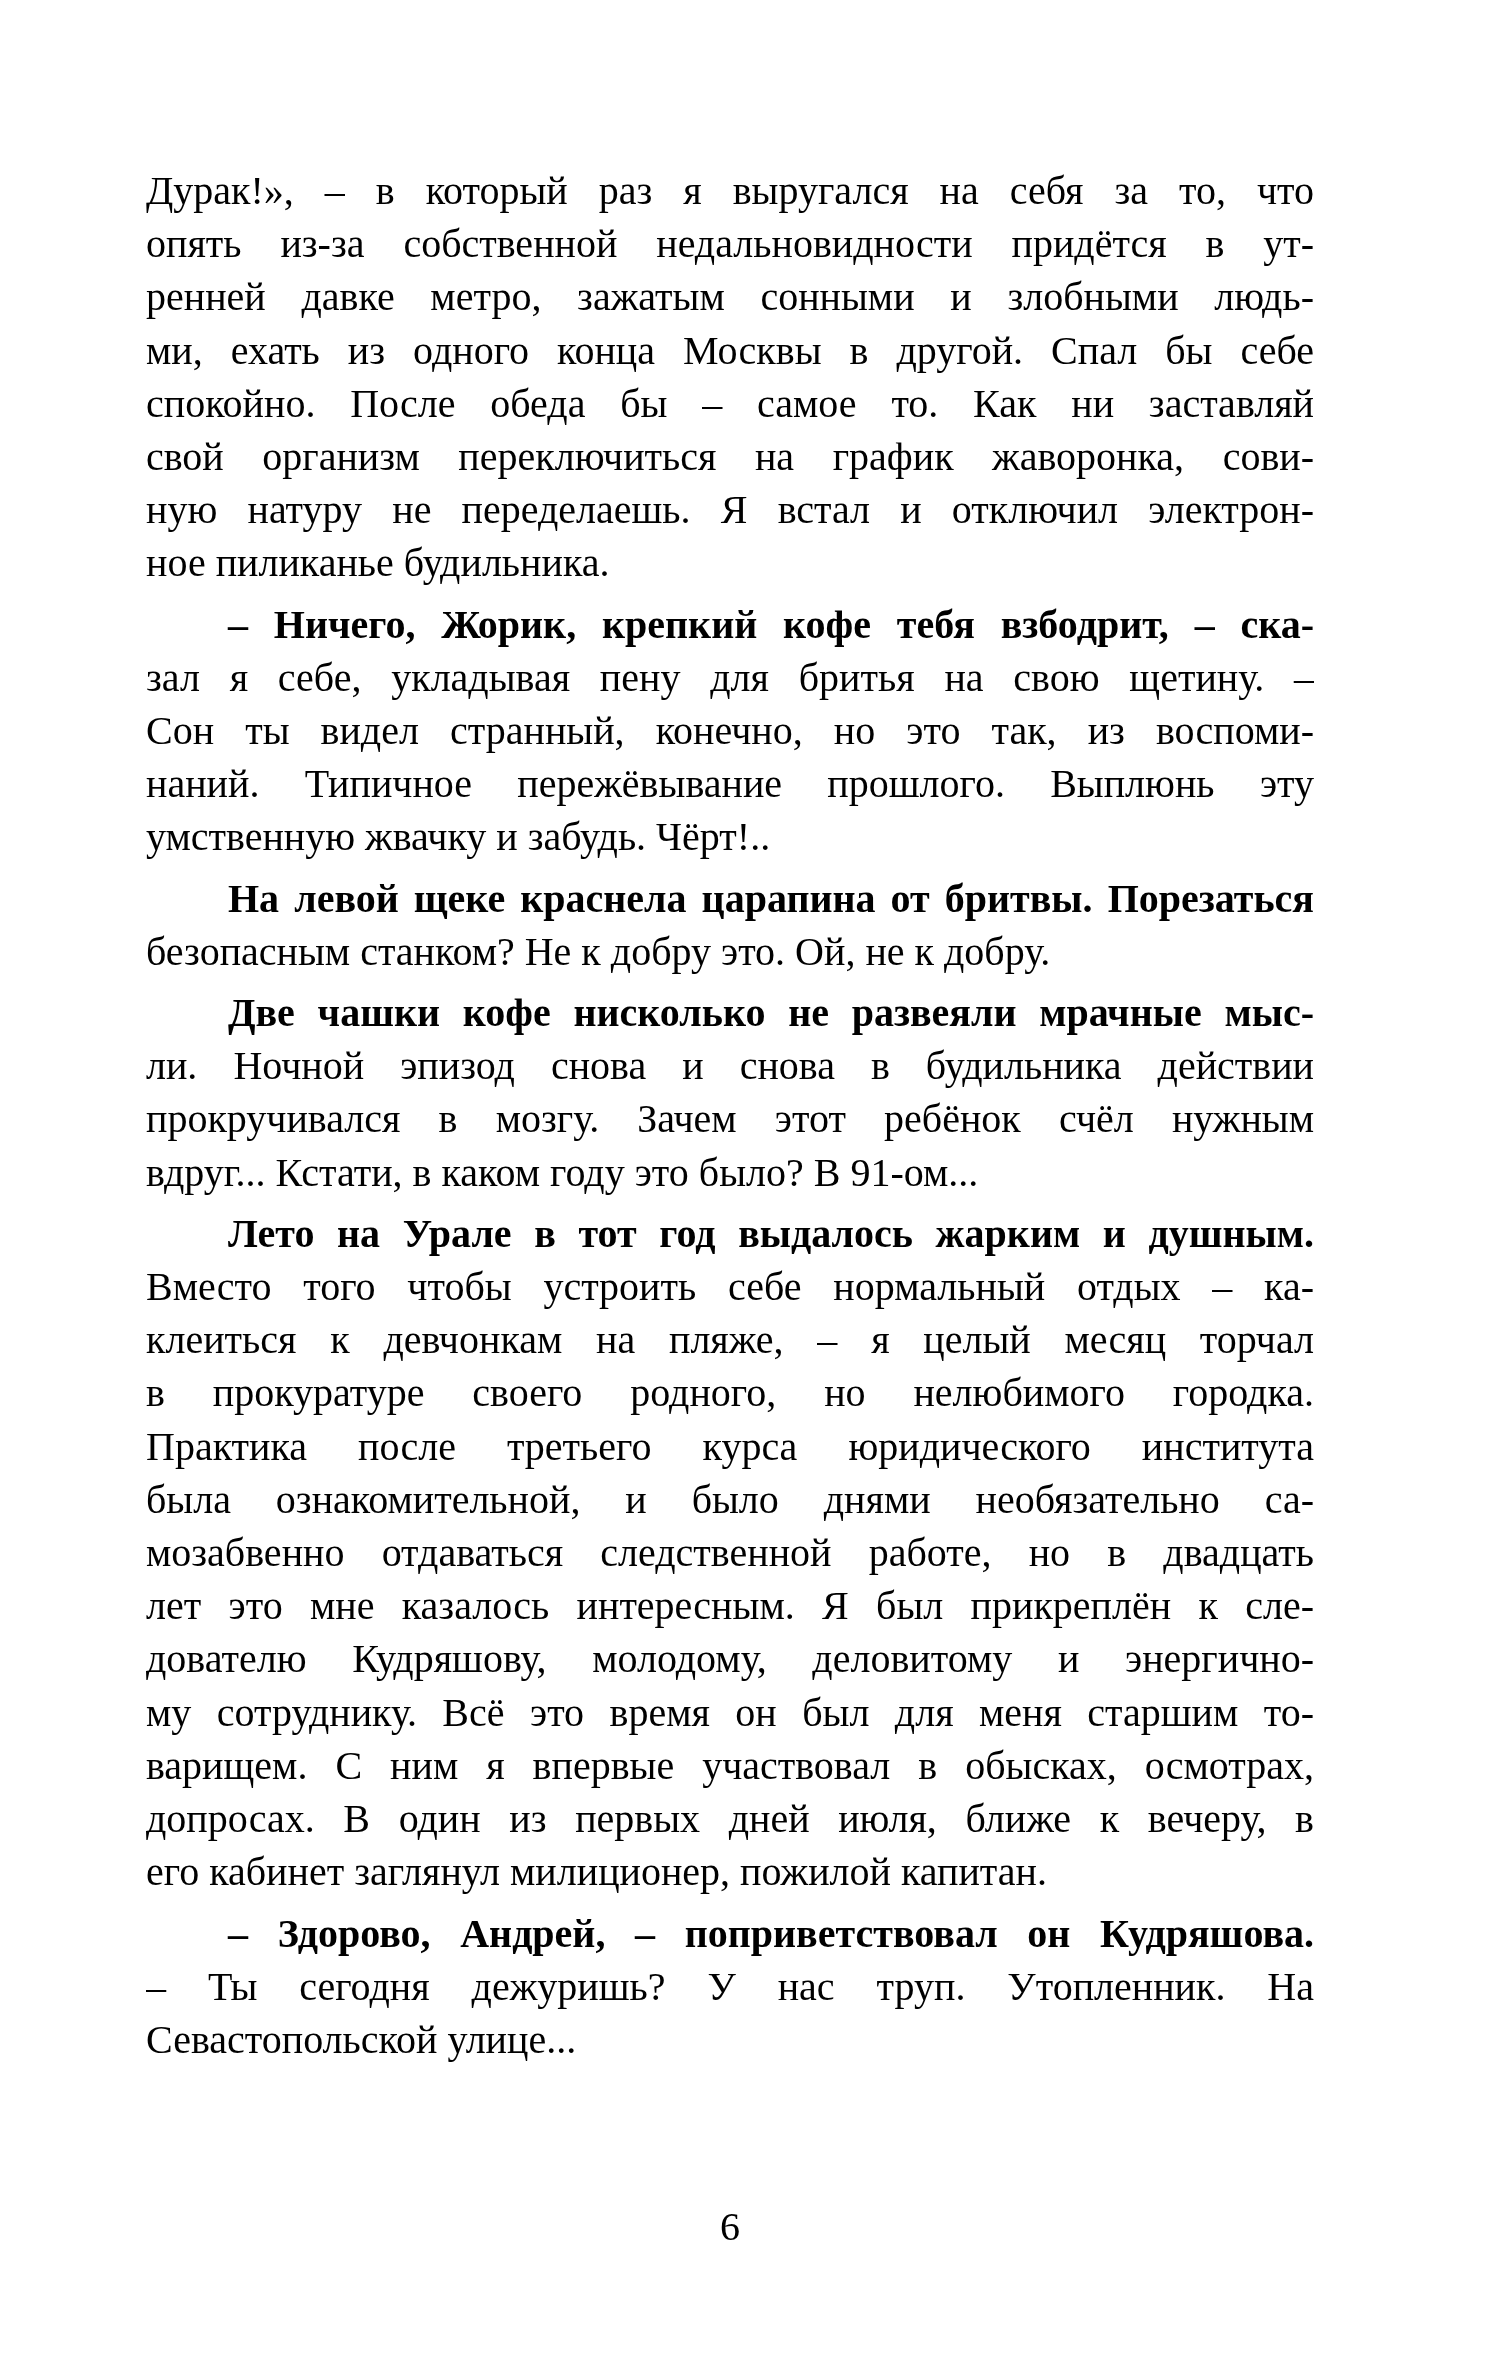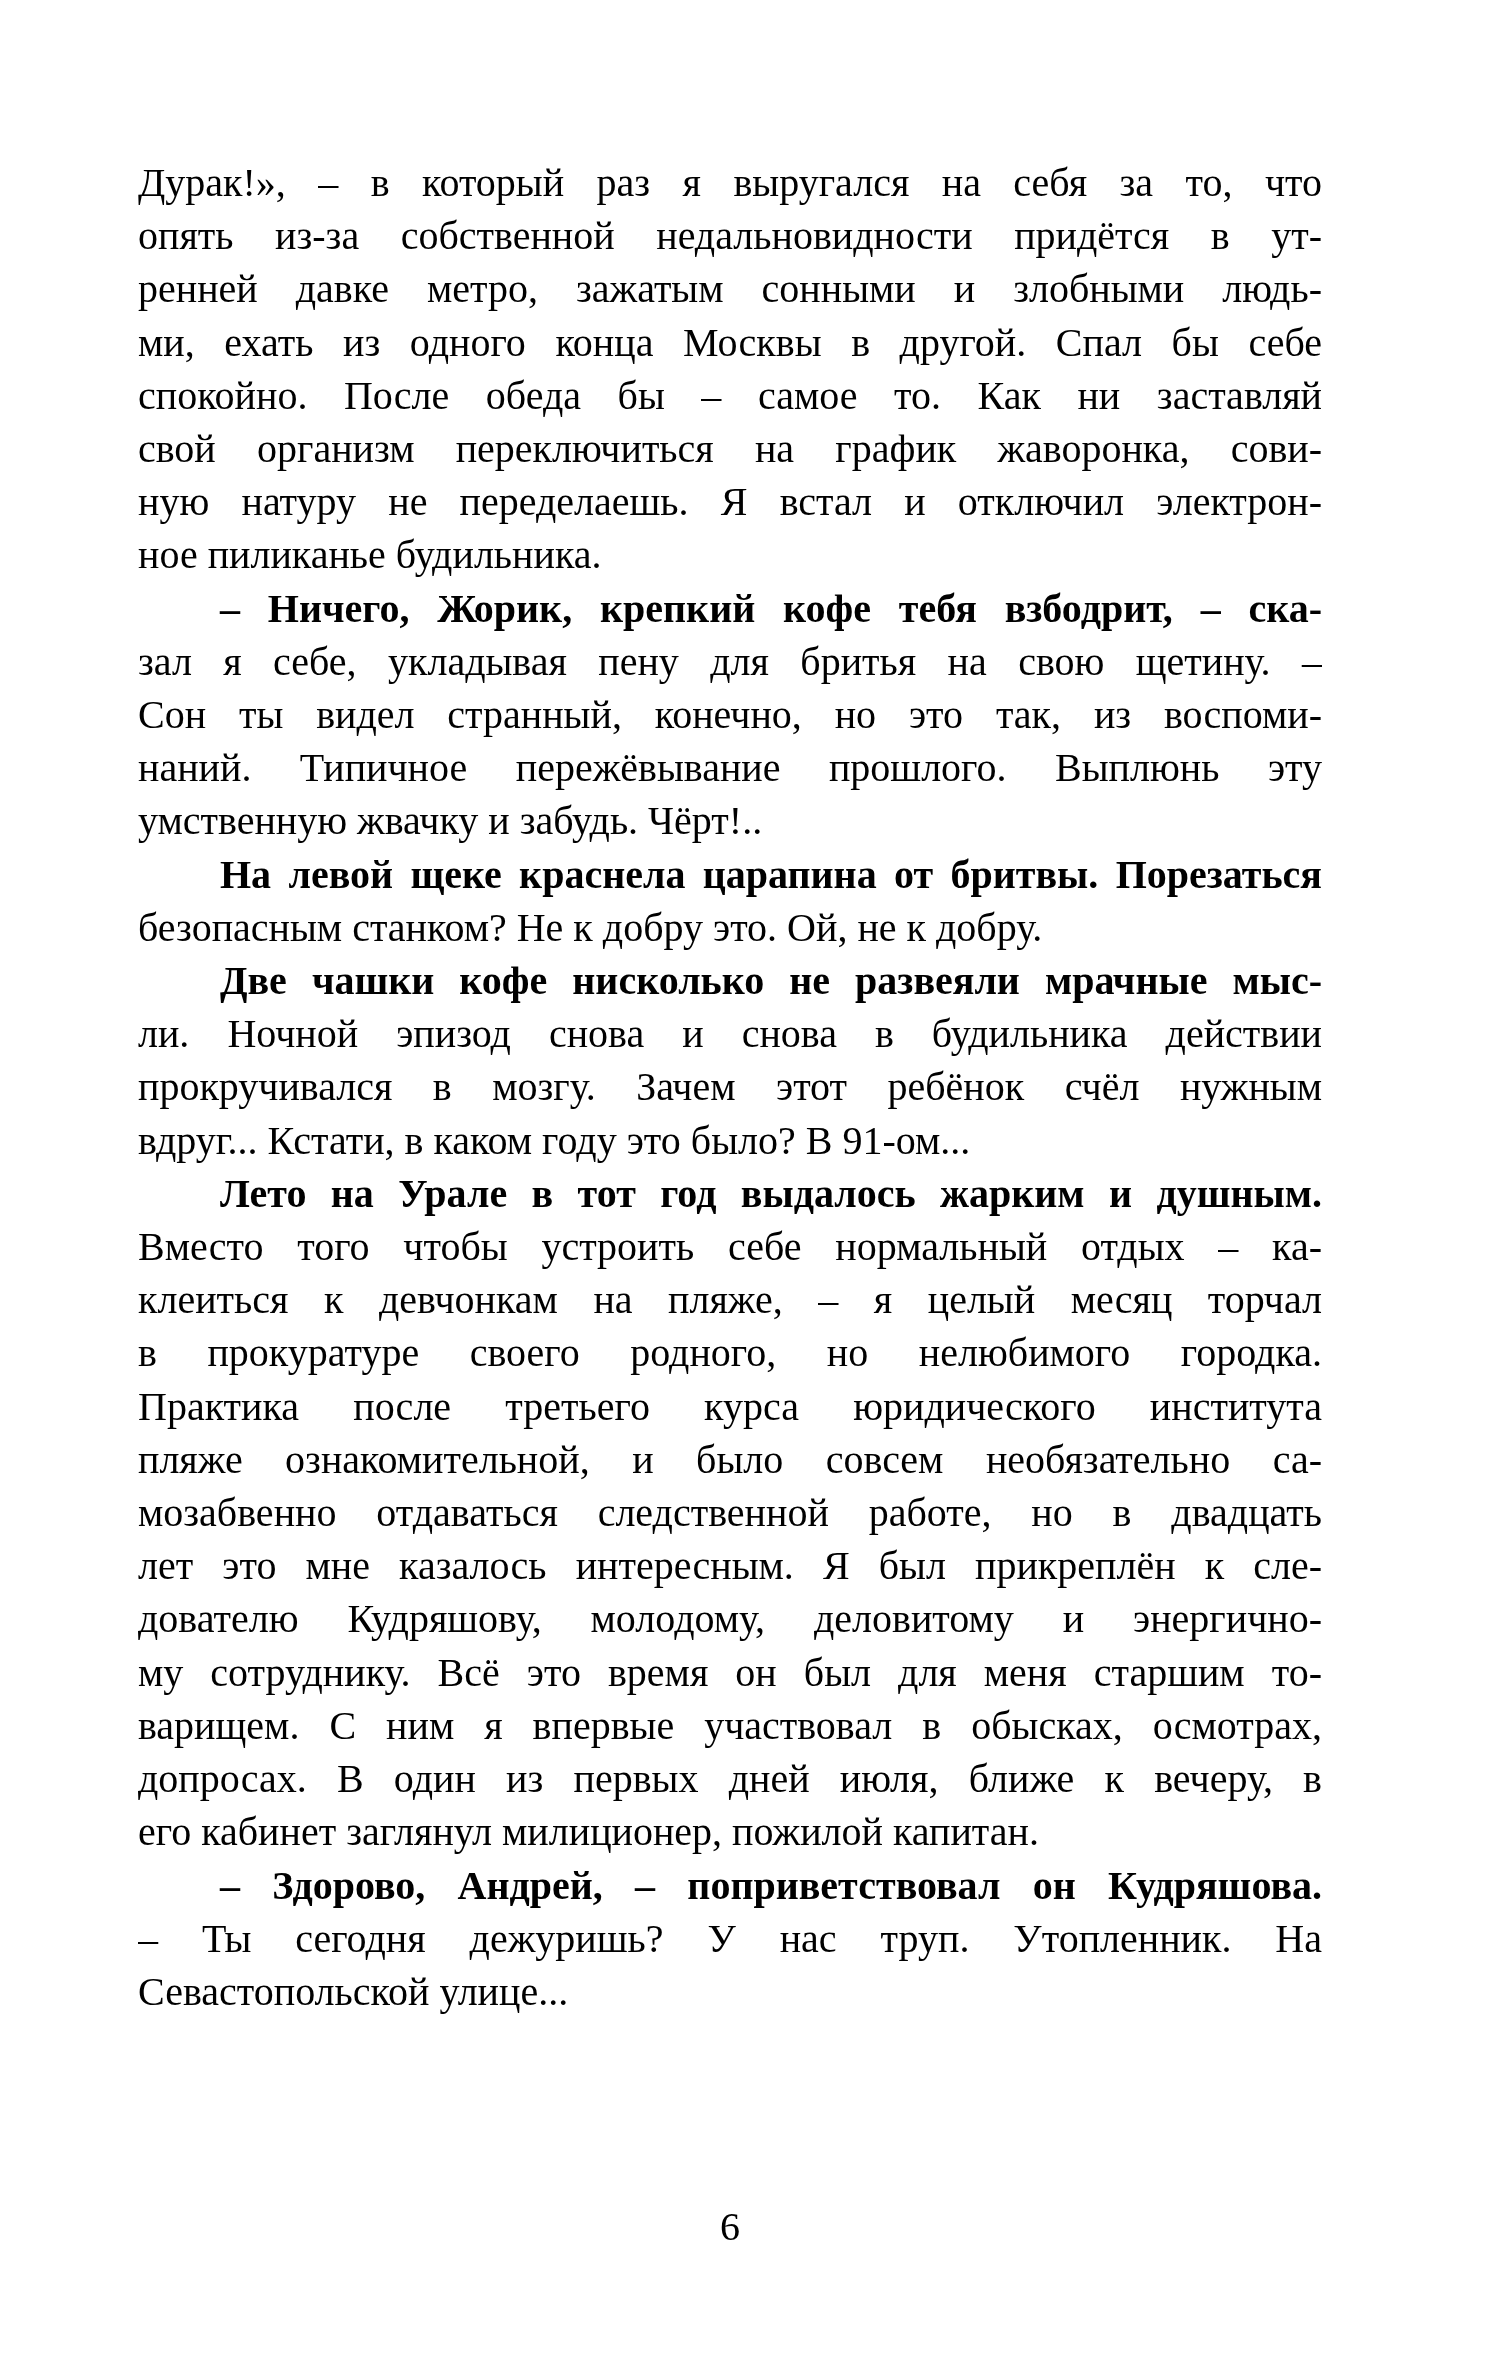--- a/index.html
+++ b/index.html
@@ -24,21 +24,21 @@
   .text-block {
     position: absolute;
     left: 138px;
     top: 156px;
     width: 1184px;
     font-size: 40px;
     line-height: 53.2px;
     color: #000000;
   }
   .paragraph {
-    margin: 0;
+    margin: 8px;
     padding: 0;
   }
   .line {
     text-align: justify;
     text-align-last: justify;
     white-space: normal;
     overflow: hidden;
   }
   .line.indent {
     padding-left: 82px;
@@ -90,21 +90,21 @@
         <div class="line">ли. Ночной эпизод снова и снова в будильника действии</div>
         <div class="line">прокручивался в мозгу. Зачем этот ребёнок счёл нужным</div>
         <div class="line last">вдруг... Кстати, в каком году это было? В 91-ом...</div>
       </div>
       <div class="paragraph">
         <div class="line indent">Лето на Урале в тот год выдалось жарким и душным.</div>
         <div class="line">Вместо того чтобы устроить себе нормальный отдых – ка-</div>
         <div class="line">клеиться к девчонкам на пляже, – я целый месяц торчал</div>
         <div class="line">в прокуратуре своего родного, но нелюбимого городка.</div>
         <div class="line">Практика после третьего курса юридического института</div>
-        <div class="line">пляже ознакомительной, и было совсем необязательно са-</div>
+        <div class="line">была ознакомительной, и было днями необязательно са-</div>
         <div class="line">мозабвенно отдаваться следственной работе, но в двадцать</div>
         <div class="line">лет это мне казалось интересным. Я был прикреплён к сле-</div>
         <div class="line">дователю Кудряшову, молодому, деловитому и энергично-</div>
         <div class="line">му сотруднику. Всё это время он был для меня старшим то-</div>
         <div class="line">варищем. С ним я впервые участвовал в обысках, осмотрах,</div>
         <div class="line">допросах. В один из первых дней июля, ближе к вечеру, в</div>
         <div class="line last">его кабинет заглянул милиционер, пожилой капитан.</div>
       </div>
       <div class="paragraph">
         <div class="line indent">– Здорово, Андрей, – поприветствовал он Кудряшова.</div>

